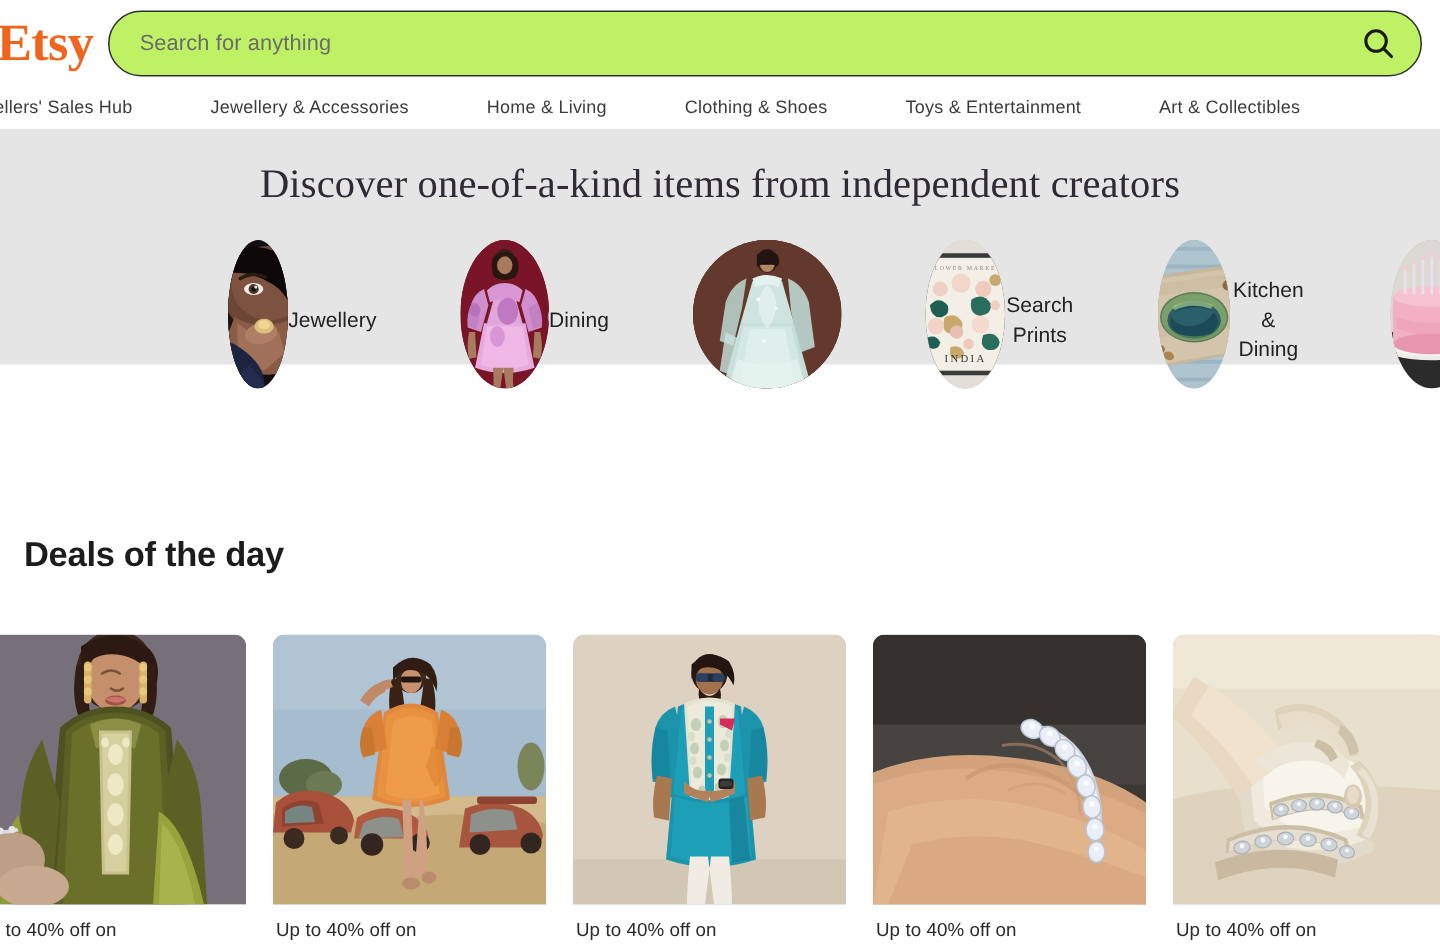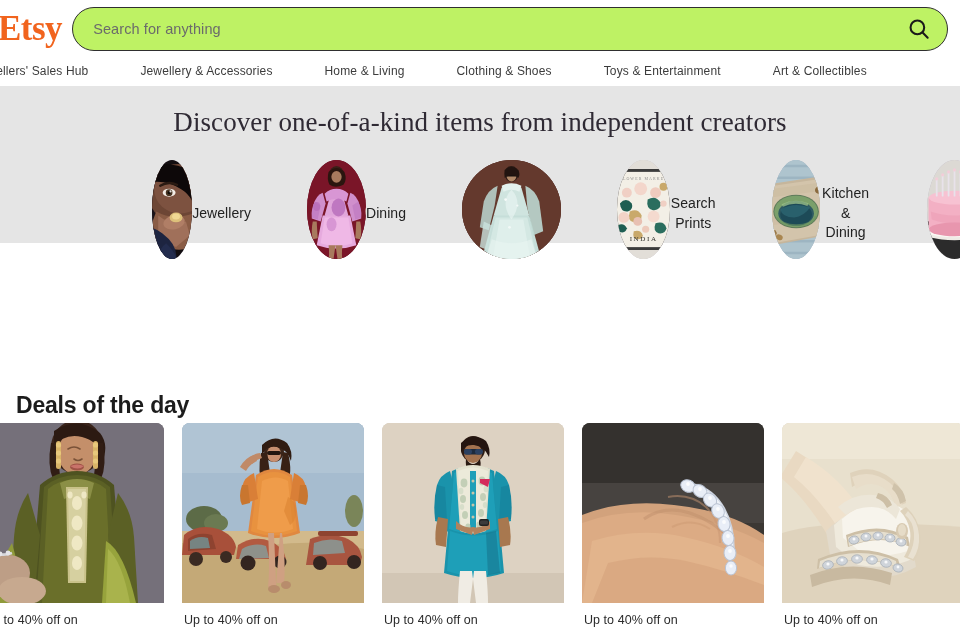--- a/index.html
+++ b/index.html
@@ -141,21 +141,21 @@
     color: #222222;
     text-align: center;
     line-height: 1.42;
     letter-spacing: .05px;
   }
 
   
   .deals-head {
     position: absolute;
     left: 16px;
-    top: 392px;
+    top: 356px;
     font-size: 23px;
     font-weight: 700;
     color: #1c1c1c;
     letter-spacing: -.2px;
   }
   .cards {
     position: absolute;
     left: 0; right: 0;
     top: 423px;
     height: 207px;

